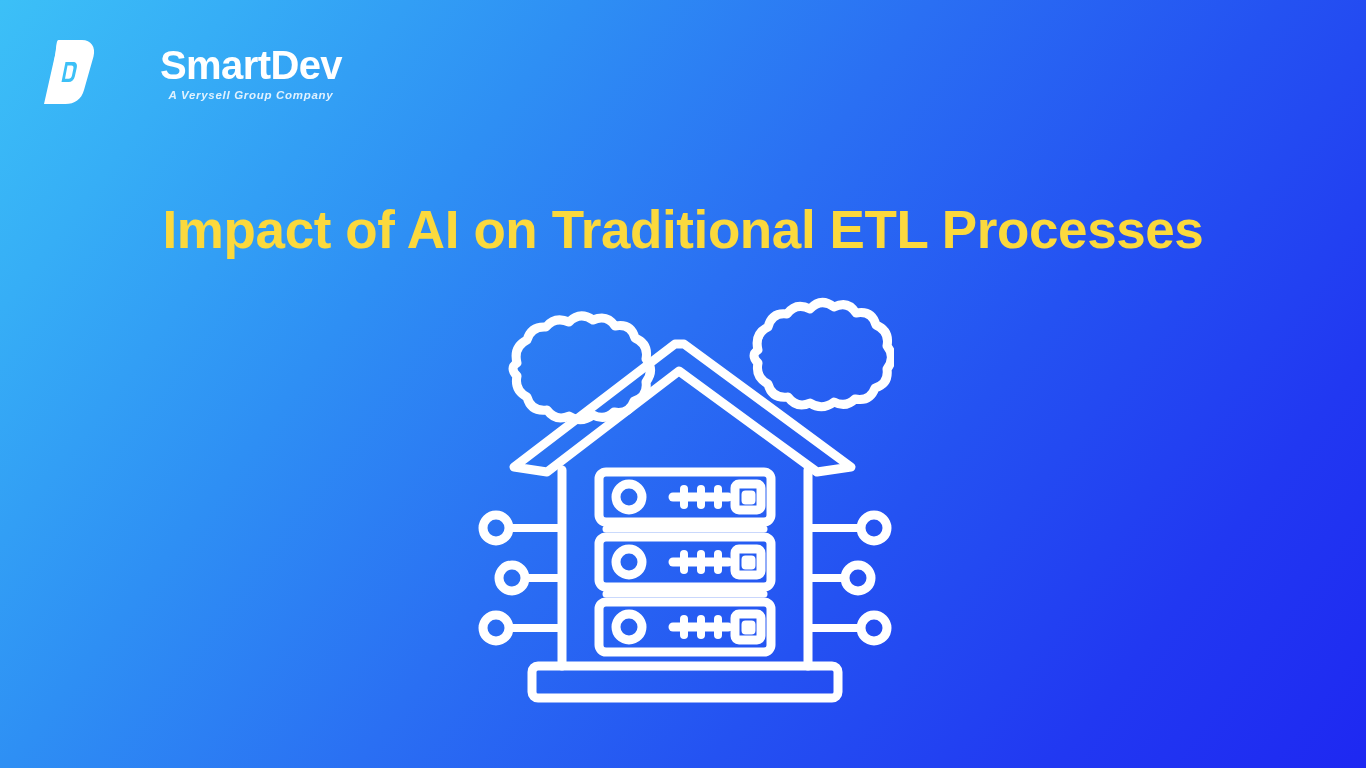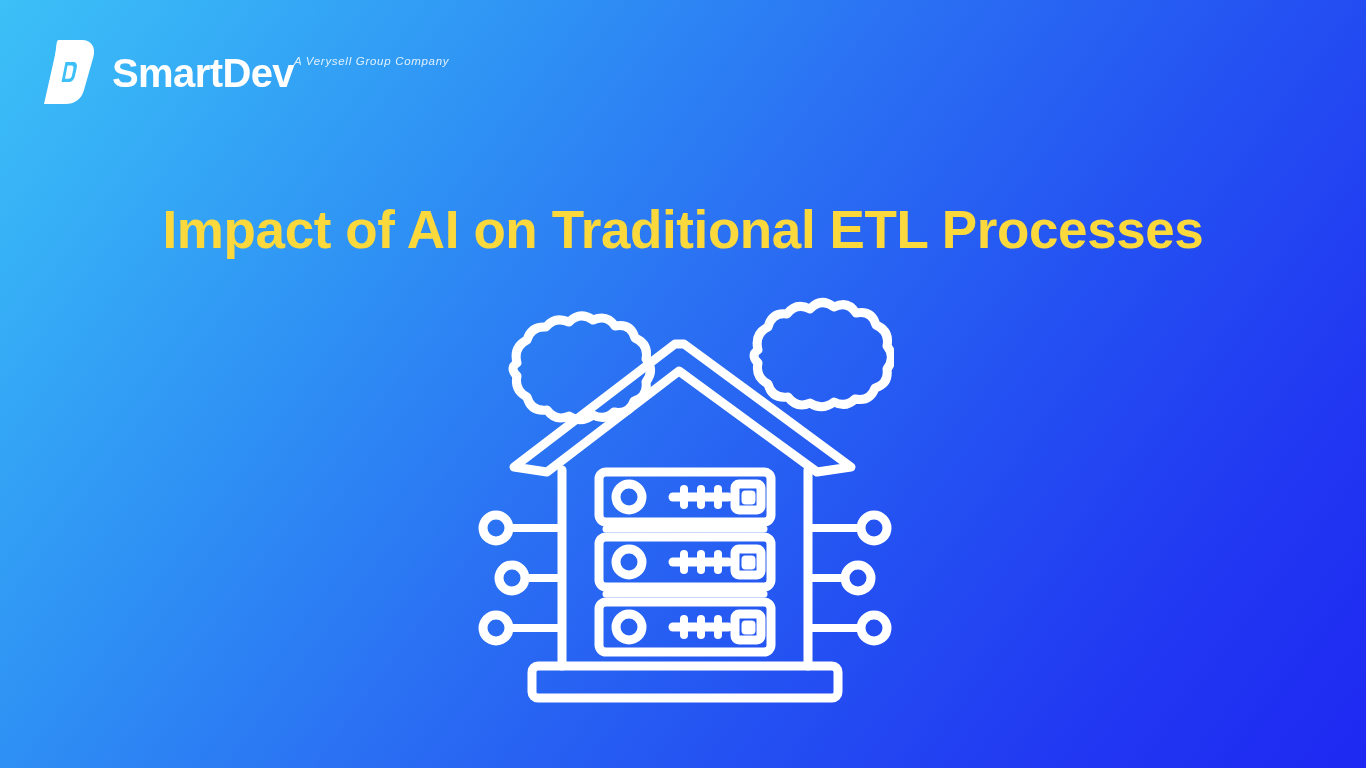--- a/index.html
+++ b/index.html
@@ -37,41 +37,44 @@
     gap: 14px;
   }
   #brand-mark {
     width: 58px;
     height: 68px;
     flex: 0 0 auto;
     display: block;
   }
   #brand-text {
     display: flex;
+    flex-direction: column;
     justify-content: center;
     padding-top: 2px;
+    margin-left: 48px;
   }
   #brand-name {
     color: #ffffff;
     font-size: 40px;
     font-weight: bold;
     letter-spacing: -0.6px;
     line-height: 1.05;
     white-space: nowrap;
   }
   #brand-tagline {
     color: #eaf6ff;
     font-size: 11.5px;
     font-style: italic;
     letter-spacing: 0.7px;
     line-height: 1.2;
     margin-top: 3px;
     text-align: center;
     white-space: nowrap;
     opacity: .95;
+    font-weight: bold;
   }
 
   
   #title {
     position: absolute;
     left: 0;
     right: 0;
     top: 164px;
     text-align: center;
     color: #FBD93D;

